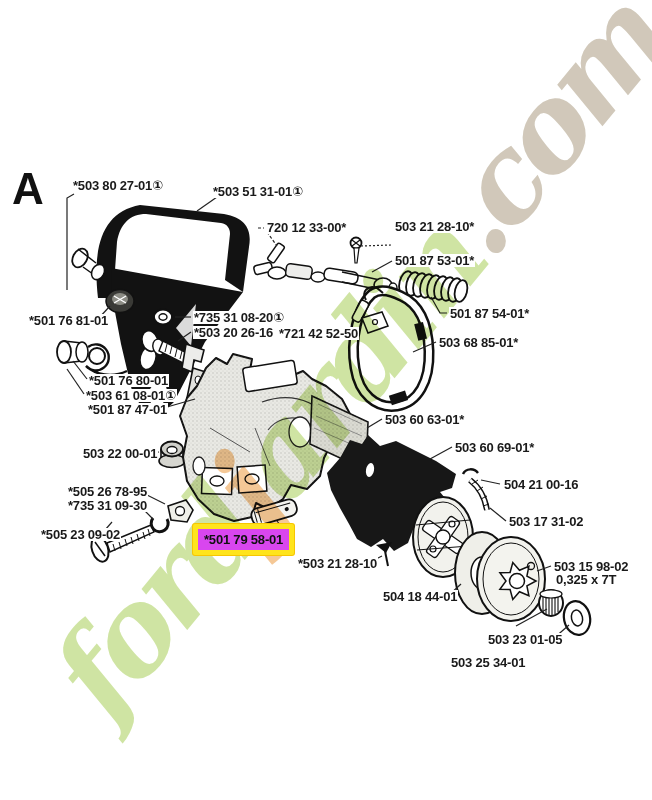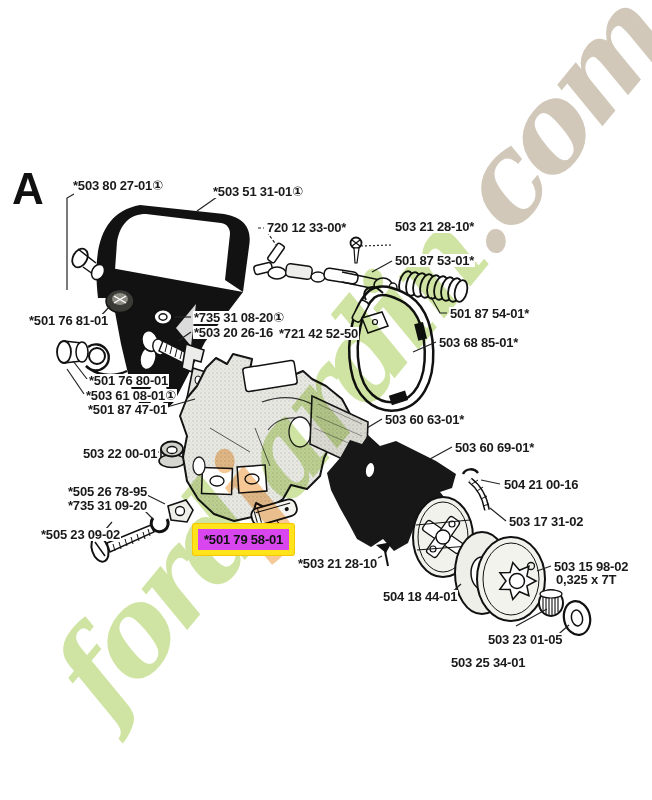--- a/index.html
+++ b/index.html
@@ -259,21 +259,21 @@
       <div class="part-label" style="left: 438px; top: 336px; text-align: center;">503 68 85-01*</div>
       <div class="part-label" style="left: 278px; top: 327px;">*721 42 52-50</div>
       <div class="part-label" style="left: 193px; top: 311px;">*735 31 08-20①</div>
       <div class="part-label" style="left: 193px; top: 326px;">*503 20 26-16</div>
       <div class="part-label" style="left: 28px; top: 314px;">*501 76 81-01</div>
       <div class="part-label" style="left: 88px; top: 374px;">*501 76 80-01</div>
       <div class="part-label" style="left: 85px; top: 389px;">*503 61 08-01①</div>
       <div class="part-label" style="left: 87px; top: 403px;">*501 87 47-01</div>
       <div class="part-label" style="left: 82px; top: 447px;">503 22 00-01</div>
       <div class="part-label" style="left: 67px; top: 485px;">*505 26 78-95</div>
-      <div class="part-label" style="left: 67px; top: 499px;">*735 31 09-20</div>
+      <div class="part-label" style="left: 67px; top: 499px;">*735 31 09-30</div>
       <div class="part-label" style="left: 40px; top: 528px;">*505 23 09-02</div>
       <div class="part-label" style="left: 384px; top: 413px;">503 60 63-01*</div>
       <div class="part-label" style="left: 454px; top: 441px;">503 60 69-01*</div>
       <div class="part-label" style="left: 503px; top: 478px;">504 21 00-16</div>
       <div class="part-label" style="left: 508px; top: 515px;">503 17 31-02</div>
       <div class="part-label" style="left: 553px; top: 560px;">503 15 98-02</div>
       <div class="part-label" style="left: 555px; top: 573px;">0,325 x 7T</div>
       <div class="part-label" style="left: 297px; top: 557px;">*503 21 28-10</div>
       <div class="part-label" style="left: 382px; top: 590px; text-align: right;">504 18 44-01</div>
       <div class="part-label" style="left: 450px; top: 620px; margin-top: 36px;">503 25 34-01</div>

